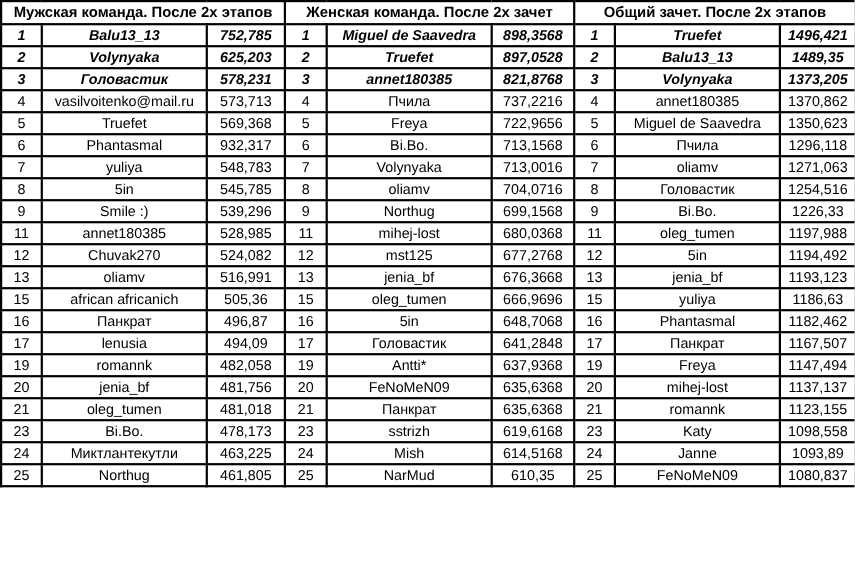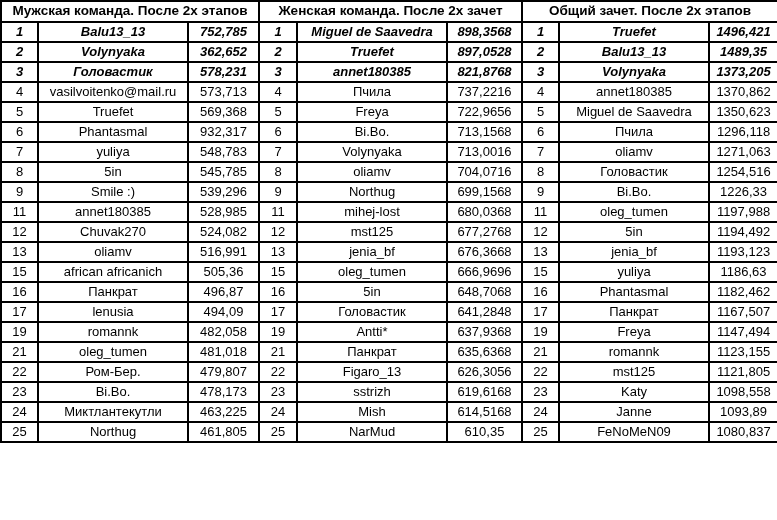--- a/index.html
+++ b/index.html
@@ -70,21 +70,21 @@
           <td>1</td>
           <td>Miguel de Saavedra</td>
           <td>898,3568</td>
           <td>1</td>
           <td>Truefet</td>
           <td>1496,421</td>
         </tr>
         <tr>
           <td>2</td>
           <td>Volynyaka</td>
-          <td>362,652</td>
+          <td>625,203</td>
           <td>2</td>
           <td>Truefet</td>
           <td>897,0528</td>
           <td>2</td>
           <td>Balu13_13</td>
           <td>1489,35</td>
         </tr>
         <tr>
           <td>3</td>
           <td>Головастик</td>
@@ -233,42 +233,42 @@
           <td>romannk</td>
           <td>482,058</td>
           <td>19</td>
           <td>Antti*</td>
           <td>637,9368</td>
           <td>19</td>
           <td>Freya</td>
           <td>1147,494</td>
         </tr>
         <tr>
+          <td>20</td>
+          <td>jenia_bf</td>
+          <td>481,756</td>
+          <td>20</td>
+          <td>FeNoMeN09</td>
+          <td>635,6368</td>
+          <td>20</td>
+          <td>mihej-lost</td>
+          <td>1137,137</td>
+        </tr>
+        <tr>
           <td>21</td>
           <td>oleg_tumen</td>
           <td>481,018</td>
           <td>21</td>
           <td>Панкрат</td>
           <td>635,6368</td>
           <td>21</td>
           <td>romannk</td>
           <td>1123,155</td>
         </tr>
         <tr>
-          <td>22</td>
-          <td>Ром-Бер.</td>
-          <td>479,807</td>
-          <td>22</td>
-          <td>Figaro_13</td>
-          <td>626,3056</td>
-          <td>22</td>
-          <td>mst125</td>
-          <td>1121,805</td>
-        </tr>
-        <tr>
           <td>23</td>
           <td>Bi.Bo.</td>
           <td>478,173</td>
           <td>23</td>
           <td>sstrizh</td>
           <td>619,6168</td>
           <td>23</td>
           <td>Katy</td>
           <td>1098,558</td>
         </tr>

